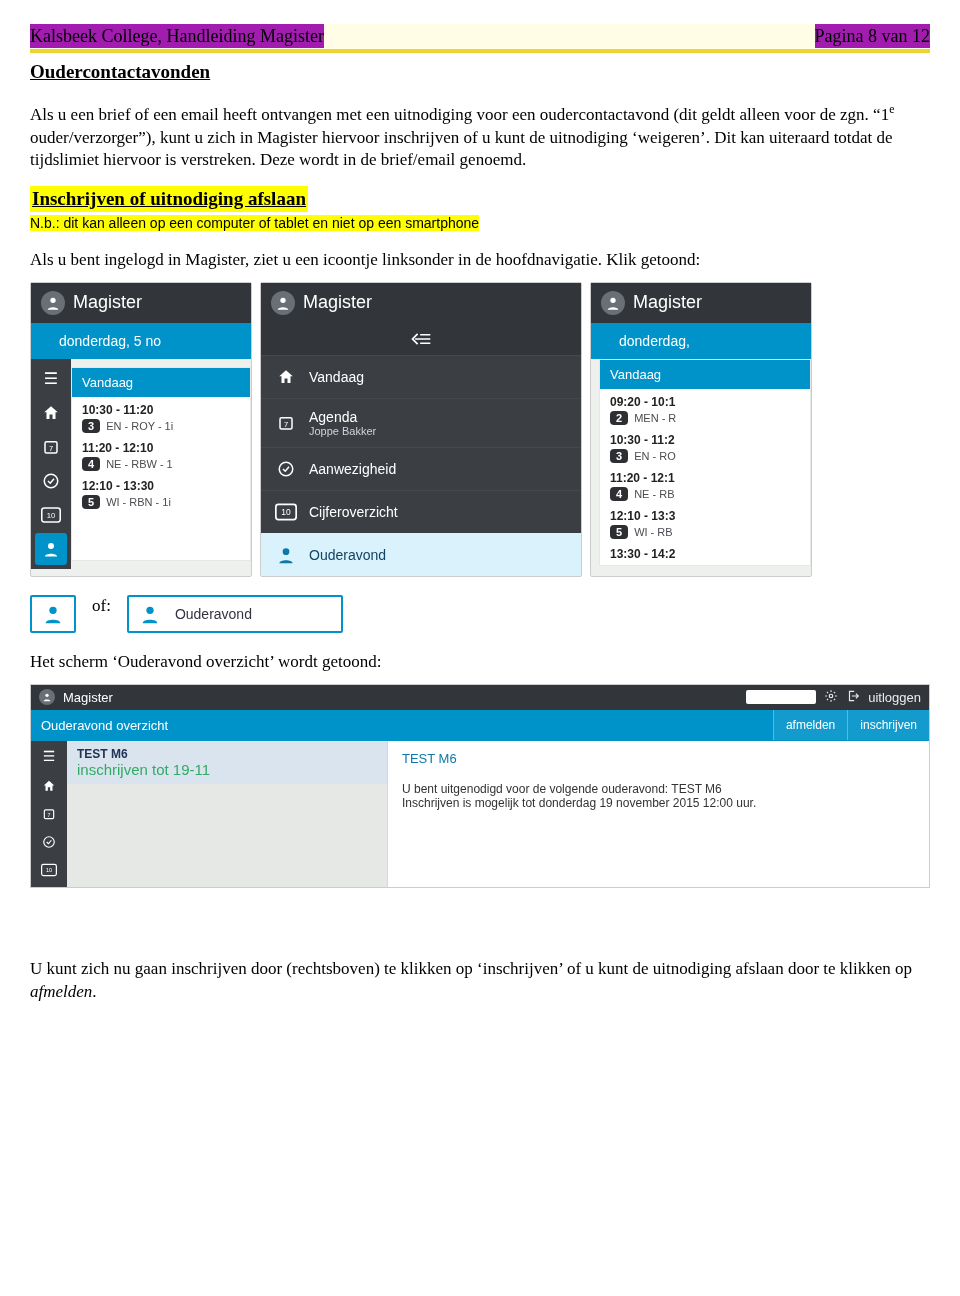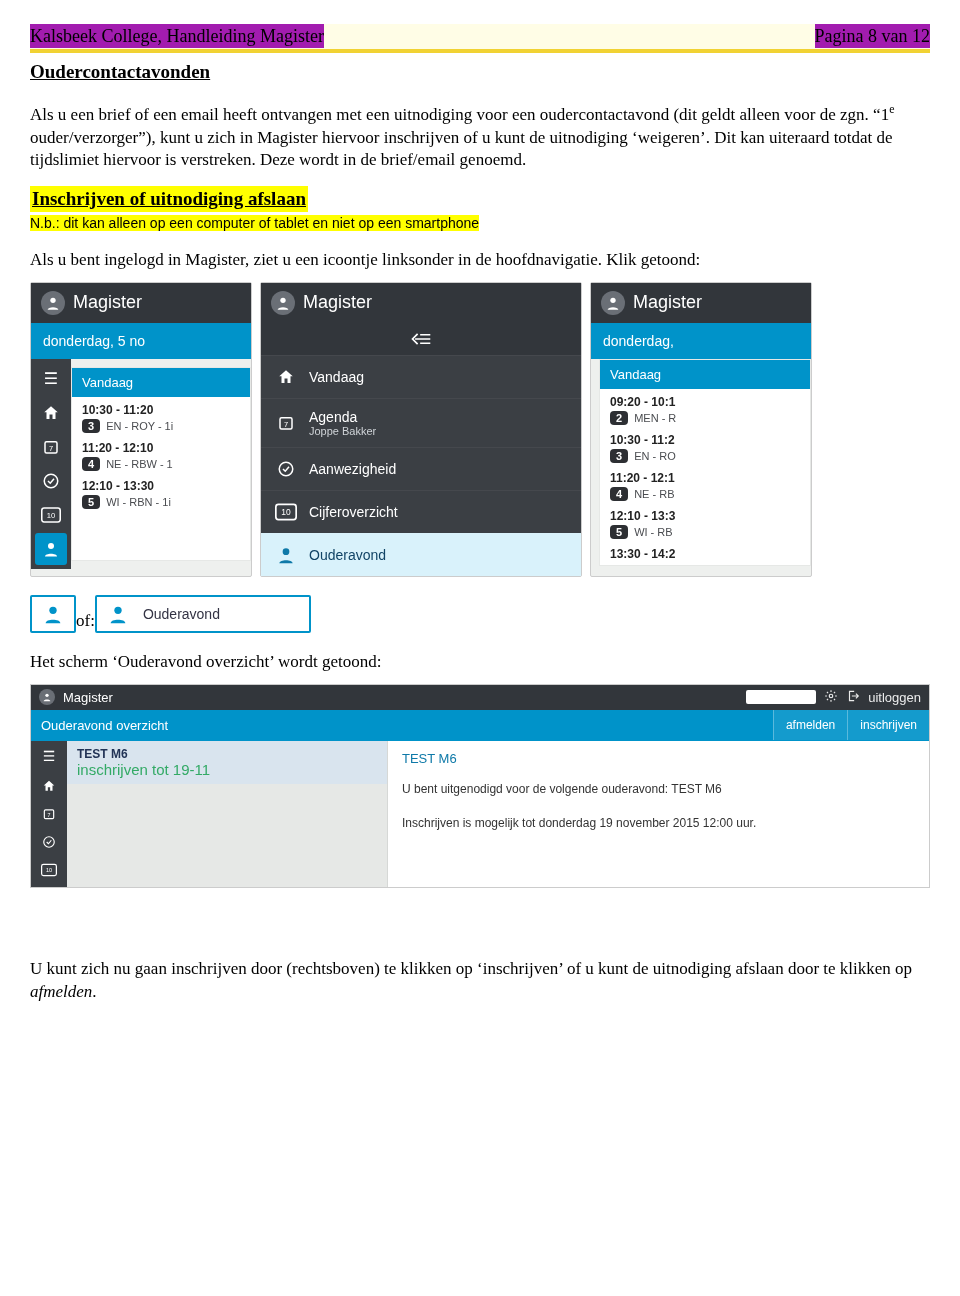--- a/index.html
+++ b/index.html
@@ -20,21 +20,21 @@
   .nb{font-family:Arial,Helvetica,sans-serif;font-weight:normal;font-size:14px}
 
   
   .panels{display:flex;gap:8px;margin-top:6px}
   .mag{border:1px solid #ccc;border-radius:2px;background:#eef0ee}
   .magA{width:220px}
   .magB{width:320px}
   .magC{width:220px}
   .appbar{background:var(--dark);color:#fff;font:18px Arial;padding:8px 10px;display:flex;align-items:center;gap:8px}
   .appbar .logo{width:24px;height:24px;border-radius:50%;background:#6a6f76;display:flex;align-items:center;justify-content:center;color:#fff;font-size:14px}
-  .datebar{background:var(--cyan);color:#fff;font:14px Arial;padding:10px 12px}
+  .datebar{background:var(--cyan);color:#fff;font:14px Arial;padding:10px 28px}
   .body{display:flex;background:#eef0ee}
   .rail{width:var(--sidebarW);background:var(--dark2);display:flex;flex-direction:column;align-items:center;padding:4px 0;gap:2px}
   .rail .ic{width:32px;height:32px;border-radius:3px;display:flex;align-items:center;justify-content:center;color:#fff;font-size:16px}
   .rail .ic.active{background:var(--cyan)}
   .content{flex:1;background:#fff;margin:8px 0 8px 0;border:1px solid #e6e8e6}
   .card-title{background:var(--cyan);color:#fff;font:13px Arial;padding:7px 10px}
   .row{font:600 12px Arial;color:#222;padding:6px 10px 2px 10px}
   .row .badge{display:inline-block;background:#2d2f33;color:#fff;border-radius:4px;padding:1px 6px;margin-right:6px;font-weight:700}
   .row .sub{display:block;color:#4a4c50;font-weight:400;font-size:11px;margin-top:2px}
 
@@ -45,21 +45,21 @@
   .navlist li .sub{display:block;font-size:11px;color:#cfd3d7}
   .navlist li.sel{background:#d9f2fb;color:#146}
   .i{width:22px;height:22px;display:flex;align-items:center;justify-content:center;color:#fff}
   .i svg{display:block}
 
   .magB .body{display:block}
   .magB .railtop{display:flex;align-items:center;justify-content:center;background:var(--dark);color:#fff;height:32px}
   .magC .content{margin-top:0}
 
   
-  .callouts{display:flex;align-items:flex-end;margin:18px 0 8px 0;font-family:"Times New Roman",serif}
+  .callouts{display:flex;align-items:flex-start;gap:16px;margin:18px 0 8px 0;font-family:"Times New Roman",serif}
   .chip{display:flex;align-items:center;gap:10px;border:2px solid var(--cyan);border-radius:2px;padding:4px 6px;background:#fff}
   .chip .person{width:30px;height:26px;border-radius:3px;background:#fff;display:flex;align-items:center;justify-content:center;color:var(--cyan)}
   .chip .txt{font:14px Arial;color:#334}
 
   
   .wide{border:1px solid #ccc;margin-top:10px}
   .wide .appbar2{background:var(--dark);color:#fff;font:13px Arial;display:flex;align-items:center;gap:8px;padding:4px 8px}
   .wide .appbar2 .sp{flex:1}
   .wide .appbar2 .box{background:#fff;height:14px;width:70px;border-radius:2px}
   .wide .appbar2 .mini{opacity:.9}
@@ -333,21 +333,21 @@
       </div>
       <div class="sidecol">
         <div class="testrow">
           <b>TEST M6</b>
           <span class="s">inschrijven tot 19-11</span>
         </div>
       </div>
       <div class="main">
         <h4>TEST M6</h4>
         <div>U bent uitgenodigd voor de volgende ouderavond: TEST M6</div>
-        <div style="margin-top:20px">Inschrijven is mogelijk tot donderdag 19 november 2015 12:00 uur.</div>
+        <div style="margin-top:0">Inschrijven is mogelijk tot donderdag 19 november 2015 12:00 uur.</div>
       </div>
     </div>
   </div>
 
   <p style="margin-top:70px">
     <span>U kunt zich nu gaan inschrijven door (rechtsboven) te klikken op ‘inschrijven’ of  u kunt de uitnodiging afslaan door te klikken op </span><i>afmelden</i><span>.</span>
   </p>
 
 </div>
 

